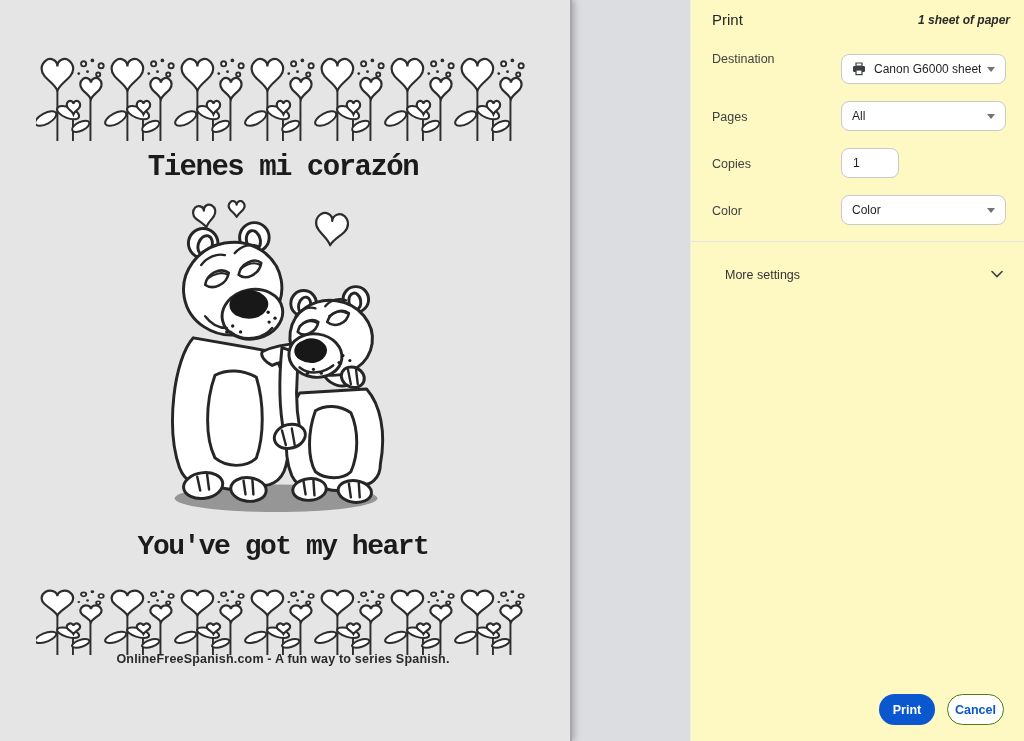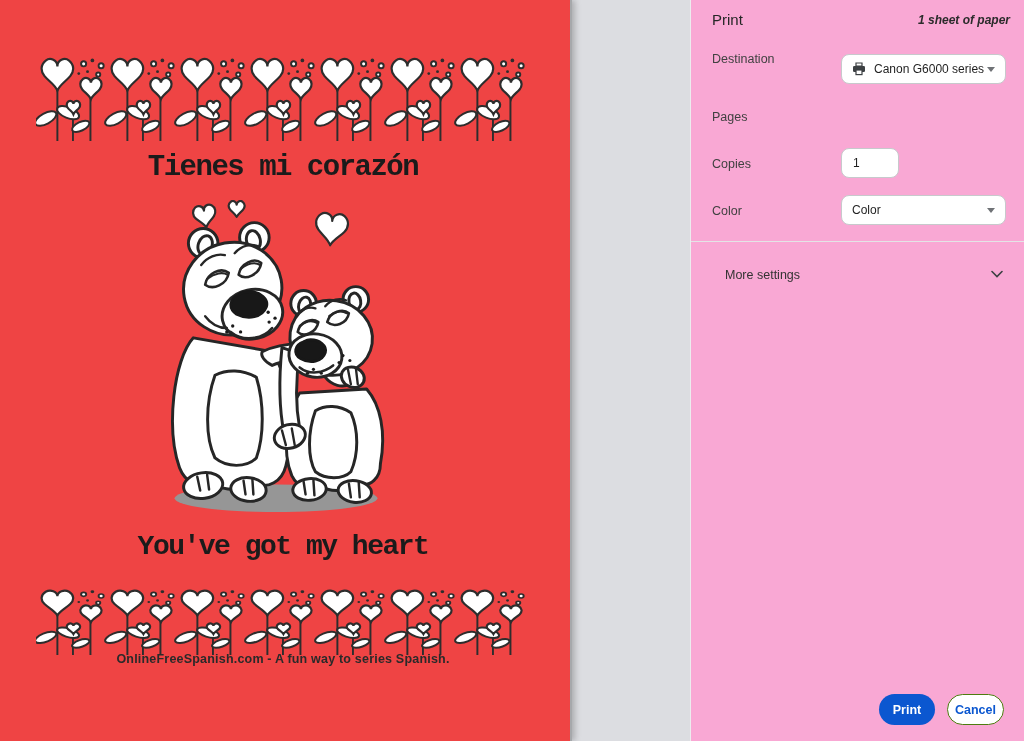--- a/index.html
+++ b/index.html
@@ -2,36 +2,36 @@
 <html><head>
 <meta charset="utf-8">
 <style>
   html,body{margin:0;padding:0;background:#fff;}
   *{box-sizing:border-box;}
   body{font-family:"Liberation Sans",sans-serif;-webkit-font-smoothing:antialiased;}
   #app{position:relative;width:1024px;height:741px;overflow:hidden;background:#fff;}
 
   
   .preview-bg{position:absolute;left:0;top:0;width:690px;height:741px;background:#dcdde1;}
-  .sheet{position:absolute;left:0;top:0;width:572px;height:741px;background:#ef4444;
+  .sheet{position:absolute;left:0;top:0;width:572px;height:741px;background:#e5e5e5;
          border-right:2px solid #a6a8ab;box-shadow:3px 0 6px rgba(0,0,0,.22);}
   .border-art{position:absolute;left:36px;width:490px;}
   .border-top{top:57px;height:84px;}
   .border-bottom{top:589px;height:66px;}
   .card-title{position:absolute;left:0;width:566px;text-align:center;color:#1b1b1b;
               font-family:"Liberation Mono","DejaVu Sans Mono",monospace;font-weight:700;
               letter-spacing:-1.5px;white-space:nowrap;}
   .title-es{top:151px;font-size:29px;}
   .title-en{top:531px;font-size:28px;}
   .card-footer{position:absolute;left:0;top:652px;width:566px;text-align:center;
                font-size:12.5px;font-weight:700;color:#2a2a2a;letter-spacing:.2px;}
   .bears{position:absolute;left:150px;top:200px;}
 
   
-  .panel{position:absolute;left:690px;top:0;width:334px;height:741px;background:#f9a8d4;
+  .panel{position:absolute;left:690px;top:0;width:334px;height:741px;background:#fef9c3;
          border-left:1px solid #ececee;}
   .panel-title{position:absolute;left:21px;top:11px;font-size:15px;color:#262626;}
   .sheet-info{position:absolute;right:14px;top:13px;font-size:12px;font-weight:600;color:#2b2b2b;font-style:italic;}
   .row-label{position:absolute;left:21px;font-size:12.5px;color:#414141;}
   .control{position:absolute;left:150px;width:165px;height:30px;border:1px solid #c7c9cc;
            border-radius:8px;background:#fff;display:flex;align-items:center;
            padding:0 10px;font-size:12px;color:#1f1f1f;cursor:pointer;}
   .control .val{flex:0 1 auto;white-space:nowrap;overflow:hidden;}
   .caret{position:absolute;right:10px;top:12px;width:0;height:0;
          border-left:4.5px solid transparent;border-right:4.5px solid transparent;
@@ -193,25 +193,29 @@
     <div class="panel-title">Print</div>
     <div class="sheet-info">1 sheet of paper</div>
 
     <div class="row-label" style="top:52px;">Destination</div>
     <div class="control" style="top:54px;">
       <svg class="printer-ic" width="14" height="14" viewBox="0 0 14 14">
         <path d="M4 1 h6 v3 H4 Z" fill="#fff" stroke="#3c4043" stroke-width="1.2"></path>
         <rect x="1" y="4" width="12" height="6" rx="1.3" fill="#3c4043"></rect>
         <rect x="4" y="8" width="6" height="4.6" fill="#fff" stroke="#3c4043" stroke-width="1.2"></rect>
       </svg>
-      <span class="val">Canon G6000 series</span>
+      <span class="val">Canon G6000 sheet</span>
       <span class="caret"></span>
     </div>
 
     <div class="row-label" style="top:110px;">Pages</div>
+    <div class="control" style="top:101px;">
+      <span class="val">All</span>
+      <span class="caret"></span>
+    </div>
 
     <div class="row-label" style="top:157px;">Copies</div>
     <input class="copies-input" style="top: 148px;" type="text" value="1">
 
     <div class="row-label" style="top:204px;">Color</div>
     <div class="control" style="top:195px;">
       <span class="val">Color</span>
       <span class="caret"></span>
     </div>
 

